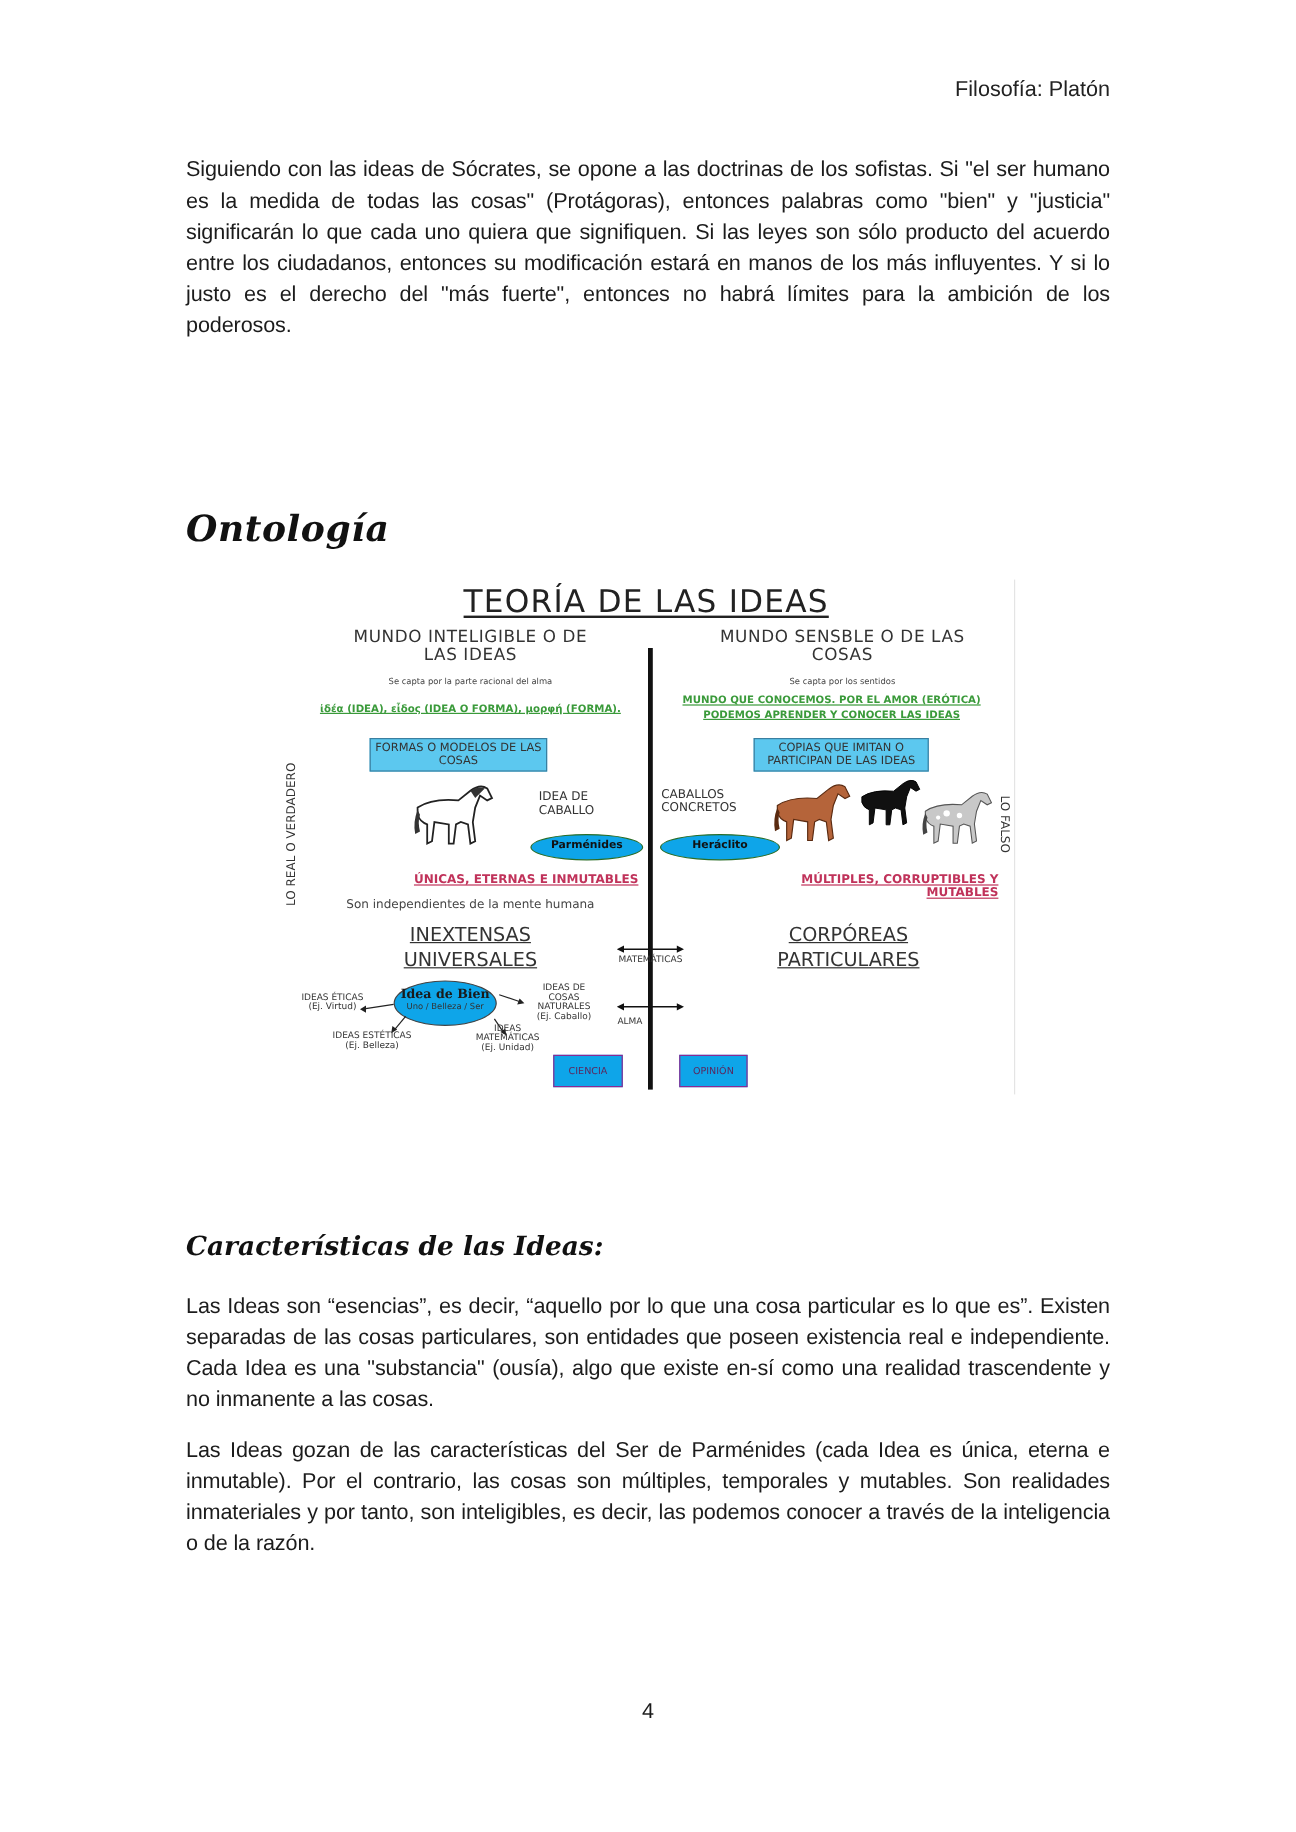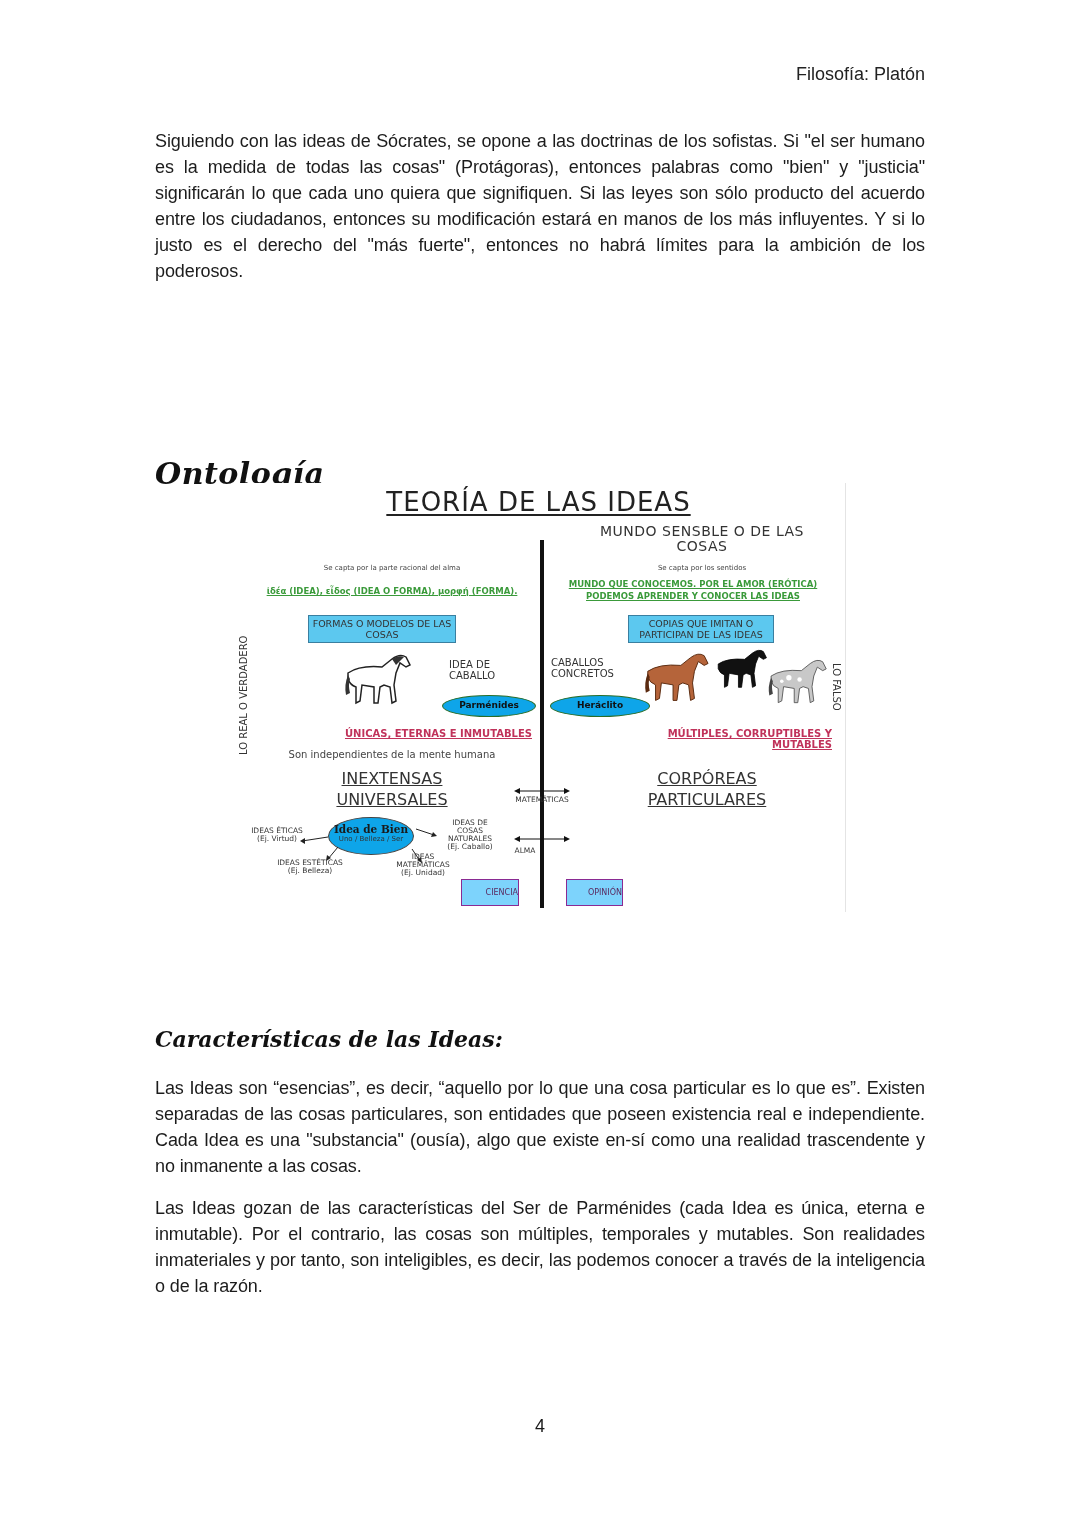--- a/index.html
+++ b/index.html
@@ -3,21 +3,21 @@
 <meta charset="utf-8">
 <style>
   html, body { margin: 0; padding: 0; background: #ffffff; }
   body { width: 1080px; height: 1527px; position: relative; overflow: hidden;
          font-family: "Liberation Sans", sans-serif; color: #1a1a1a; }
   .header { position: absolute; top: 64px; right: 155px; font-size: 18px; color: #222; }
   .para { position: absolute; left: 155px; width: 770px; font-size: 18px; line-height: 26px;
           text-align: justify; color: #1c1c1c; letter-spacing: -0.1px; }
   .script { position: absolute; left: 155px; font-family: "DejaVu Serif", serif; font-style: italic;
             color: #111; }
-  .h-onto { top: 424px; font-size: 30px; font-weight: bold; letter-spacing: 0.5px; margin-top: 32px; }
+  .h-onto { top: 424px; font-size: 30px; font-weight: bold; letter-spacing: 0.5px; }
   .h-car { top: 1026px; font-size: 22px; font-weight: bold; }
   .page-num { position: absolute; top: 1416px; left: 0; width: 1080px; text-align: center; font-size: 18px; }
 
   
   .diagram { position: absolute; left: 232px; top: 483px; width: 613px; height: 429px;
              background: #fff; border-right: 1px solid #e4e4e4; font-family: "DejaVu Sans", sans-serif; }
   .d-abs { position: absolute; }
   .d-title { left: 0; width: 613px; top: 4px; text-align: center; font-size: 26px; color: #222;
              letter-spacing: 1px; }
   .d-title span { text-decoration: underline; text-underline-offset: 3px; }
@@ -27,41 +27,45 @@
   .d-bluebox { background: #5cc8ef; border: 1px solid #3a7fa0; font-size: 9.5px; color: #333;
                text-align: center; line-height: 11px; padding-top: 2px; box-sizing: border-box; }
   .d-label { font-size: 10px; color: #333; line-height: 11px; }
   .d-ellipse { background: #0ea5e9; border: 1.5px solid #2a6d27; border-radius: 50%;
                font-size: 9px; font-weight: bold; color: #111; text-align: center;
                box-sizing: border-box; }
   .d-red { font-size: 10px; font-weight: bold; color: #c0325a; text-align: right; text-decoration: underline; line-height: 11px; }
   .d-gray-u { font-size: 16px; color: #333; text-decoration: underline; text-align: center; }
   .d-small { font-size: 7.5px; color: #333; text-align: center; line-height: 8px; }
   .d-vert { font-size: 10px; color: #333; white-space: nowrap; transform-origin: left top; }
-  .d-magenta { background: #7dd3fc; border: 1px solid #8a2a92; font-size: 8px; color: #5a2a60;
-               text-align: right; box-sizing: border-box; }
+  .d-magenta { background: #0ea5e9; border: 1px solid #8a2a92; font-size: 8px; color: #5a2a60;
+               text-align: center; box-sizing: border-box; }
   .d-pink { background: #ee6a78; border: 1.5px solid #7a2a2a; font-size: 9px; color: #3a1010;
             text-align: center; line-height: 10px; box-sizing: border-box; padding-top: 2px; }
   .d-bien { background: #0ea5e9; border: 1.5px solid #444; border-radius: 50%; text-align: center;
             box-sizing: border-box; }
   .divider { left: 308px; top: 57px; width: 4px; height: 368px; background: #111; }
 </style>
 </head>
 <body>
 
 <div class="header">Filosofía: Platón</div>
 
 <p class="para" style="top:128px;margin:0;">Siguiendo con las ideas de Sócrates, se opone a las doctrinas de los sofistas. Si "el ser humano es la medida de todas las cosas" (Protágoras), entonces palabras como "bien" y "justicia" significarán lo que cada uno quiera que signifiquen. Si las leyes son sólo producto del acuerdo entre los ciudadanos, entonces su modificación estará en manos de los más influyentes. Y si lo justo es el derecho del "más fuerte", entonces no habrá límites para la ambición de los poderosos.</p>
 
 <div class="script h-onto">Ontología</div>
 
 <div class="diagram">
   <div class="d-abs d-title"><span>TEORÍA DE LAS IDEAS</span></div>
   <div class="d-abs divider"></div>
 
+  <div class="d-abs d-sub" style="left:40px;width:240px;top:41px;">
+    <div>MUNDO INTELIGIBLE O DE</div>
+    <div>LAS IDEAS</div>
+  </div>
   <div class="d-abs d-tiny" style="left:40px;width:240px;top:81px;">Se capta por la parte racional del alma</div>
   <div class="d-abs d-green" style="left:10px;width:300px;top:102px;">ἰδέα (IDEA), εἶδος (IDEA O FORMA), μορφή (FORMA).</div>
 
   <div class="d-abs d-sub" style="left:340px;width:260px;top:41px;">
     <div>MUNDO SENSBLE O DE LAS</div>
     <div>COSAS</div>
   </div>
   <div class="d-abs d-tiny" style="left:340px;width:260px;top:81px;">Se capta por los sentidos</div>
   <div class="d-abs d-green" style="left:316px;width:290px;top:95px;">
     <div>MUNDO QUE CONOCEMOS. POR EL AMOR (ERÓTICA)</div>

